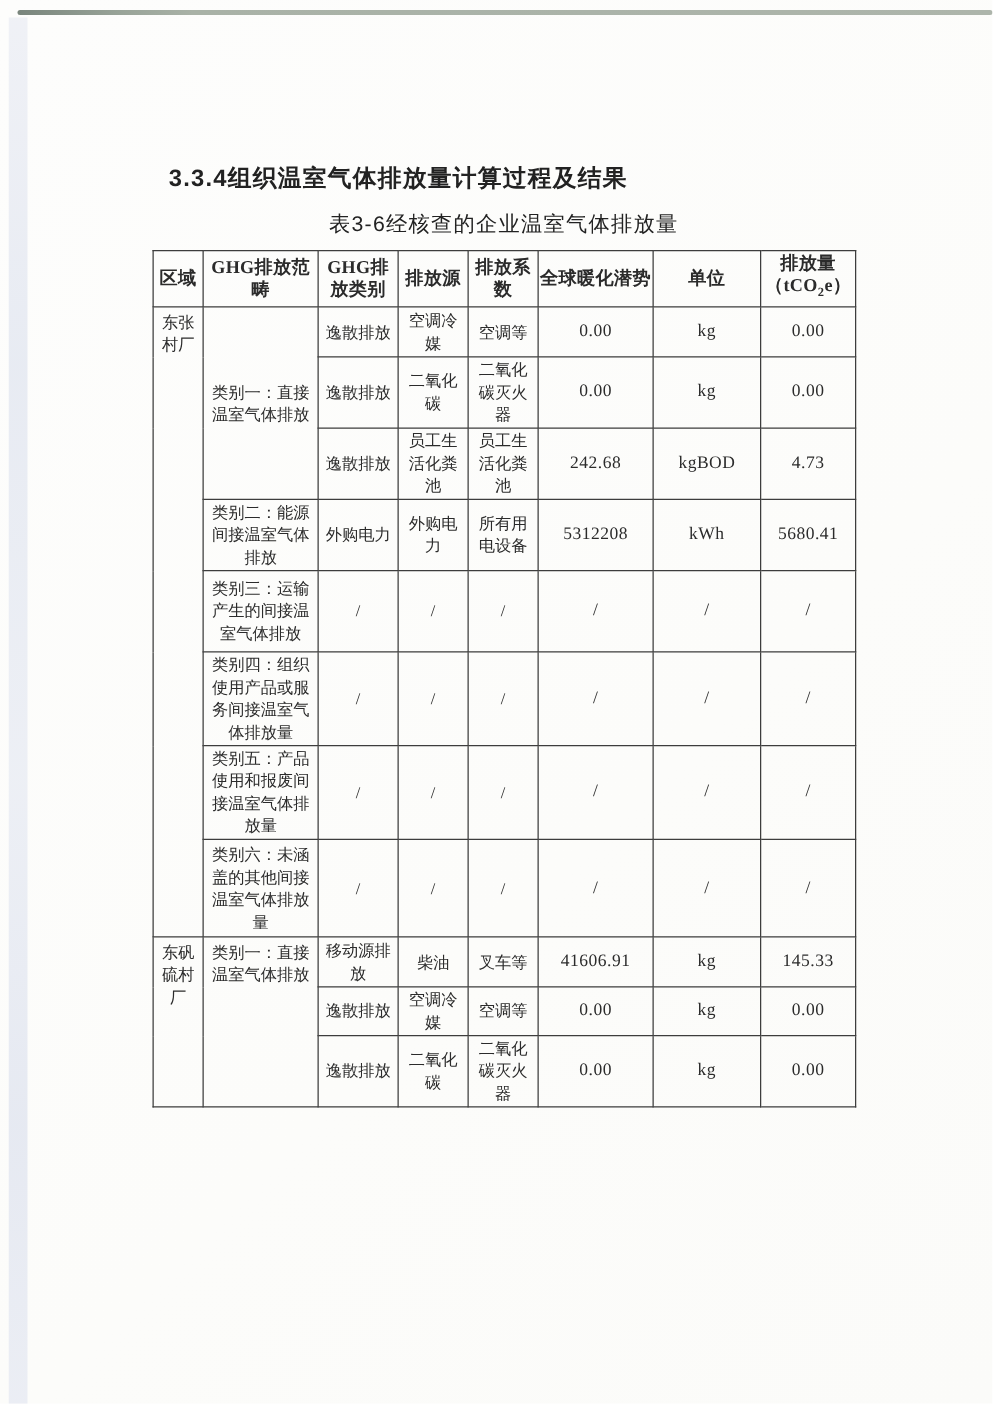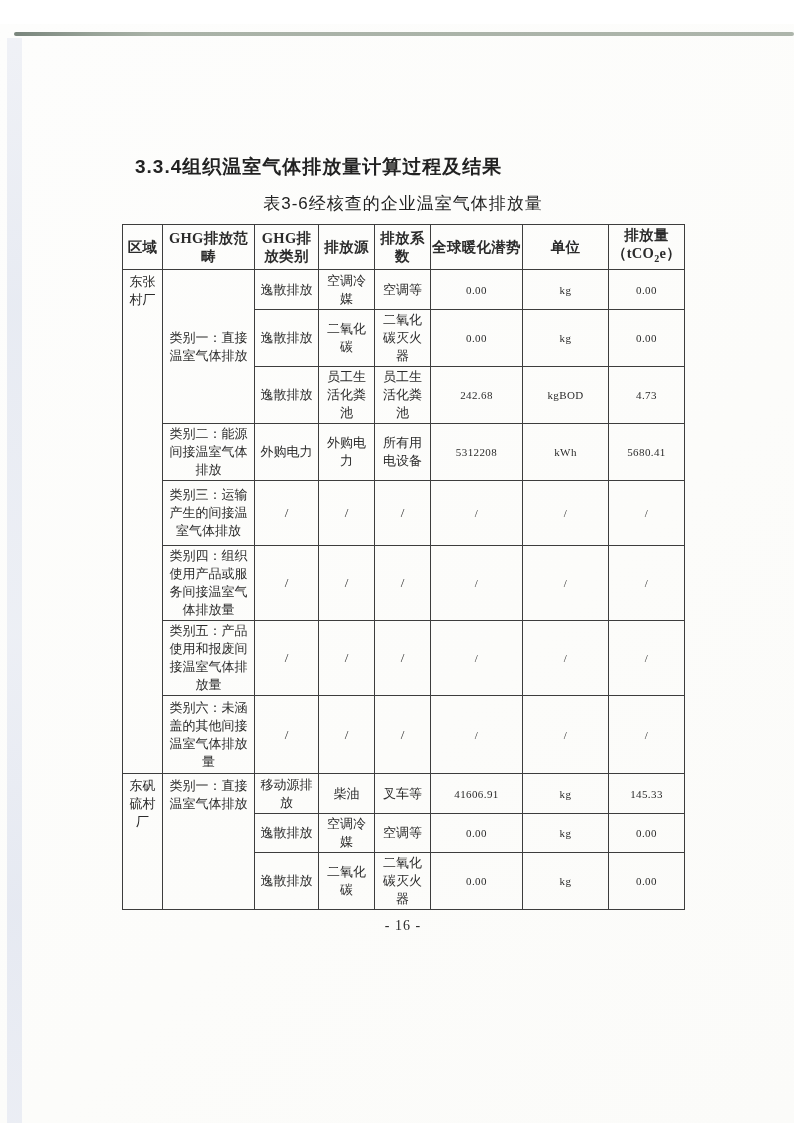--- a/index.html
+++ b/index.html
@@ -7,21 +7,20 @@
     width: 794px; height: 1123px;
     background: #ffffff;
     position: relative;
     font-family: "Liberation Serif", "DejaVu Serif", serif;
     color: #262626;
     overflow: hidden;
   }
   .page {
     position: absolute; inset: 0;
     background: linear-gradient(135deg, #fdfdfc 0%, #fcfcfa 60%, #fbfbf9 100%);
-    margin-top: 24px;
   }
   
   .scan-top-line {
     position: absolute; top: 8px; left: 14px; right: 0; height: 4px;
     background: linear-gradient(to right, #79857c 0px, #98a398 80px, #a9b2a7 140px, #adb5ab 100%);
     border-radius: 2px;
   }
   .scan-left-strip {
     position: absolute; top: 14px; left: 7px; width: 15px; bottom: 0;
     background: linear-gradient(to bottom, #edeff5, #e4e8f1 25%, #eaedf4 55%, #e2e6f0 80%, #e8ebf3);
@@ -52,21 +51,21 @@
     text-align: center; vertical-align: middle;
     padding: 1px 2px;
     font-size: 13px; line-height: 18px;
     word-break: break-all;
     color: #2b2b2b;
   }
   .emissions th {
     font-size: 14.5px; font-weight: bold; padding: 1px 1px;
     letter-spacing: 0.3px;
   }
-  .emissions td.num { font-size: 11px; letter-spacing: 0.4px; }
+  .emissions td.num { font-size: 14px; letter-spacing: 0.4px; }
   .emissions td.region { vertical-align: top; padding-top: 3px; }
   .emissions td.cat-top { vertical-align: top; padding-top: 3px; }
   .emissions sub { font-size: 10px; }
   .page-number {
     text-align: center; font-size: 14px; letter-spacing: 1px;
     margin-top: 8px; color: #2b2b2b;
   }
 </style>
 </head>
 <body>
@@ -199,16 +198,15 @@
           <td>逸散排放</td>
           <td>二氧化碳</td>
           <td>二氧化碳灭火器</td>
           <td class="num">0.00</td>
           <td class="num">kg</td>
           <td class="num">0.00</td>
         </tr>
       </tbody>
     </table>
 
-    <div class="page-number">- 16 -</div>
 
   </div>
 </div>
 
 </body></html>

